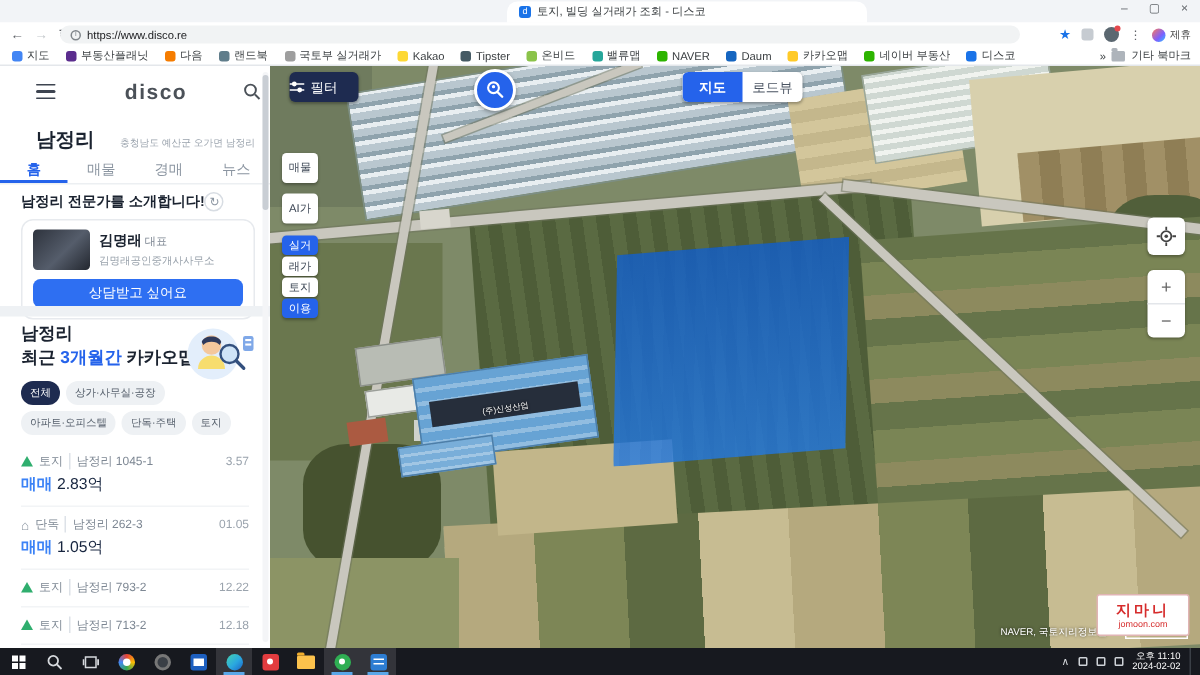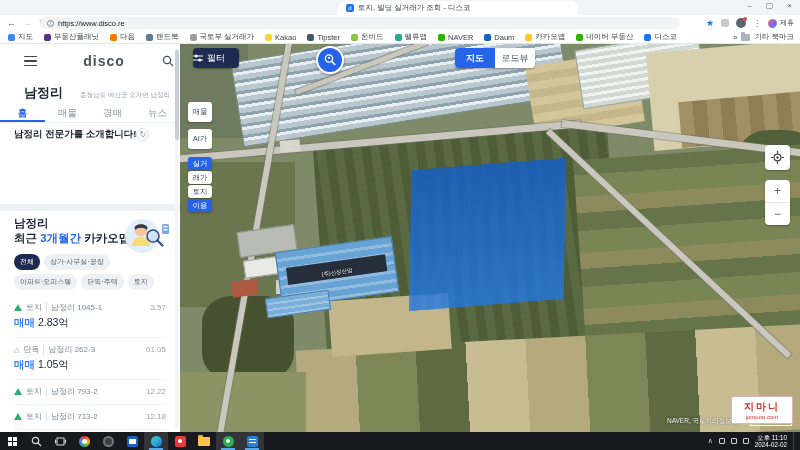--- a/index.html
+++ b/index.html
@@ -286,20 +286,30 @@
 
       <div class="sb-tab"><span>경매</span></div>
 
       <div class="sb-tab"><span>뉴스</span></div>
     </div>
   <div class="sb-expert">
     <div class="exp-head">
       <span class="exp-title">남정리 전문가를 소개합니다!</span>
       <span class="refresh">↻</span>
     </div>
+    <div class="exp-card">
+      <div class="exp-row">
+        <div class="exp-thumb"></div>
+        <div>
+          <div class="exp-name"><span>김명래</span><span class="exp-role">대표</span></div>
+          <div class="exp-agency">김명래공인중개사사무소</div>
+        </div>
+      </div>
+      <button class="exp-cta">상담받고 싶어요</button>
+    </div>
   </div>
   <div class="sb-div"></div>
   <div class="sb-deals">
     <div class="deal-h1">남정리</div>
     <div class="deal-h2"><span>최근 </span><span class="deal-period">3개월간</span><span> 카카오맵</span></div>
     <svg class="illus" viewBox="0 0 48 40">
       <circle cx="20" cy="20" r="17" fill="#e3eefb"></circle>
       <path d="M10 30c0-6 5-9 9-9s9 3 9 9z" fill="#f7dd6e"></path>
       <circle cx="19" cy="14" r="6.5" fill="#f4c79c"></circle>
       <path d="M12.5 12c1-5 12-5 13 0l-1 2c-2-3-9-3-11 0z" fill="#2f3a5c"></path>

